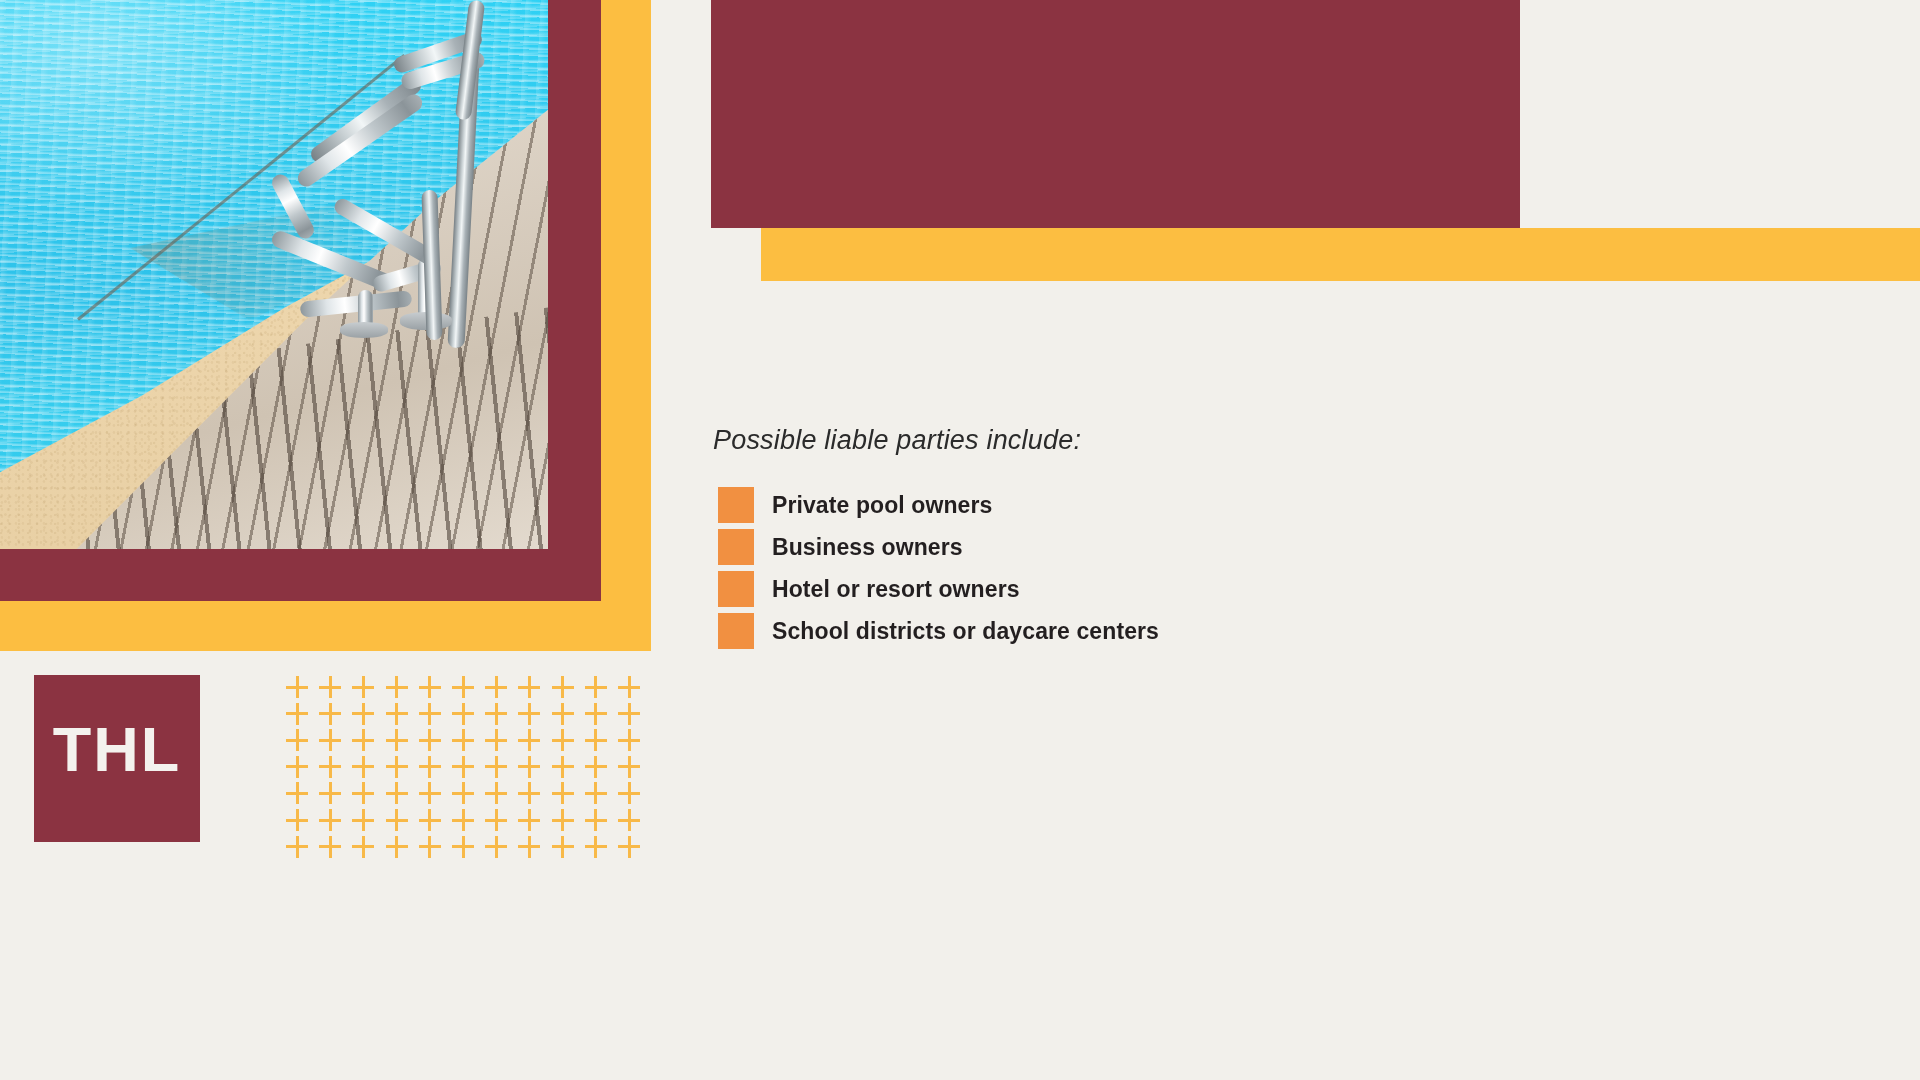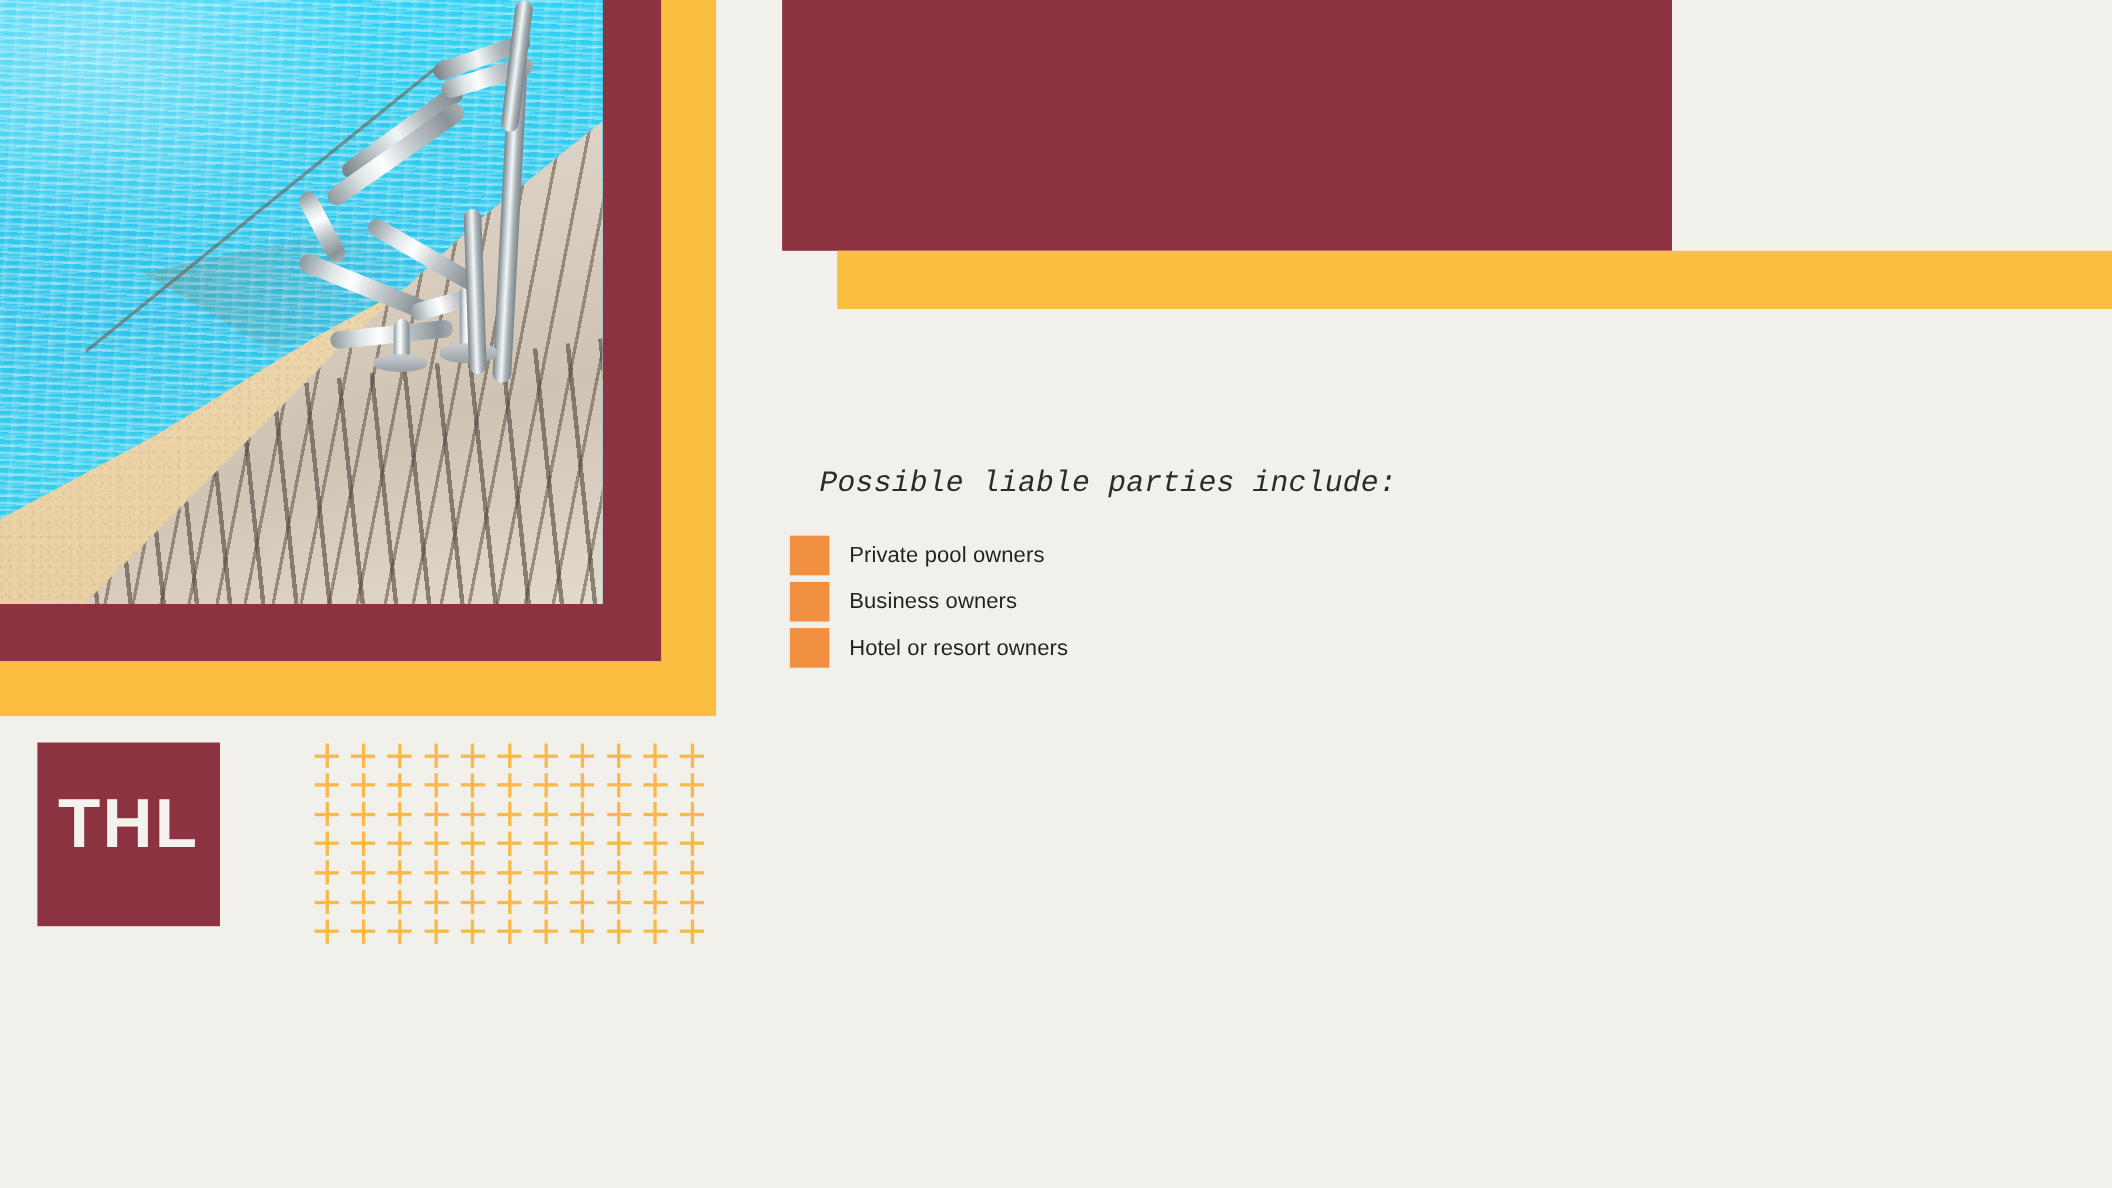--- a/index.html
+++ b/index.html
@@ -125,35 +125,35 @@
     text-transform:uppercase;
     white-space:nowrap;
   }
   #yellow-bar{
     position:absolute; left:761px; top:228px; width:1159px; height:53px;
     background:#fcbe41;
   }
 
   
   #intro-line{
-    position:absolute; left:745px; top:425px;
-    font-size:27px; font-style:italic; color:#2b2b2b; letter-spacing:.2px;font-family:Liberation Mono, monospace;
+    position:absolute; left:713px; top:425px;
+    font-size:27px; font-style:italic; color:#2b2b2b; letter-spacing:.2px;
   }
   #liable-list{
     position:absolute; left:718px; top:484px; width:760px;
     list-style:none;
   }
   .list-row{
     display:flex; align-items:center; height:42px; margin-bottom:0px;
   }
   .bullet-square{
     width:36px; height:36px; background:#f19041; flex:0 0 36px;
   }
   .row-label{
-    margin-left:18px; font-size:20px; font-weight:400; color:#231f20; letter-spacing:.1px;
+    margin-left:18px; font-size:23px; font-weight:700; color:#231f20; letter-spacing:.1px;
     white-space:nowrap;
   }
 
   
   #logo-block{
     position:absolute; left:34px; top:675px; width:166px; height:167px;
     background:#8b3341;
     display:flex; align-items:center; justify-content:center;
   }
   #logo-text{
@@ -227,20 +227,24 @@
     <span class="bullet-square"></span>
     <span class="row-label">Private pool owners</span>
   </li>
   <li class="list-row">
     <span class="bullet-square"></span>
     <span class="row-label">Business owners</span>
   </li>
   <li class="list-row">
     <span class="bullet-square"></span>
     <span class="row-label">Hotel or resort owners</span>
+  </li>
+  <li class="list-row">
+    <span class="bullet-square"></span>
+    <span class="row-label">School districts or daycare centers</span>
   </li>
 </ul>
 
 <div id="logo-block">
   <span id="logo-text">THL</span>
 </div>
 
 <div id="crosses">
     <div class="cross" style="left: 0px; top: 0px;"></div>
     <div class="cross" style="left: 33.2px; top: 0px;"></div>

